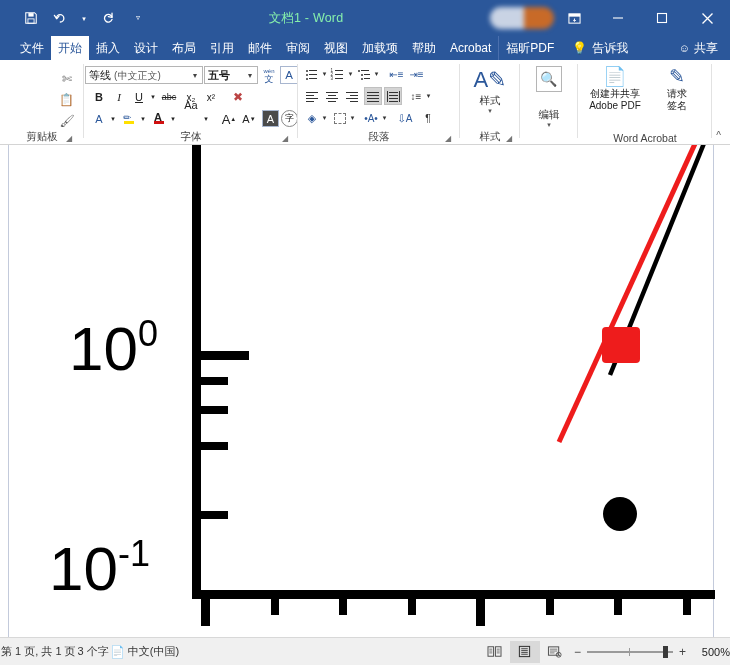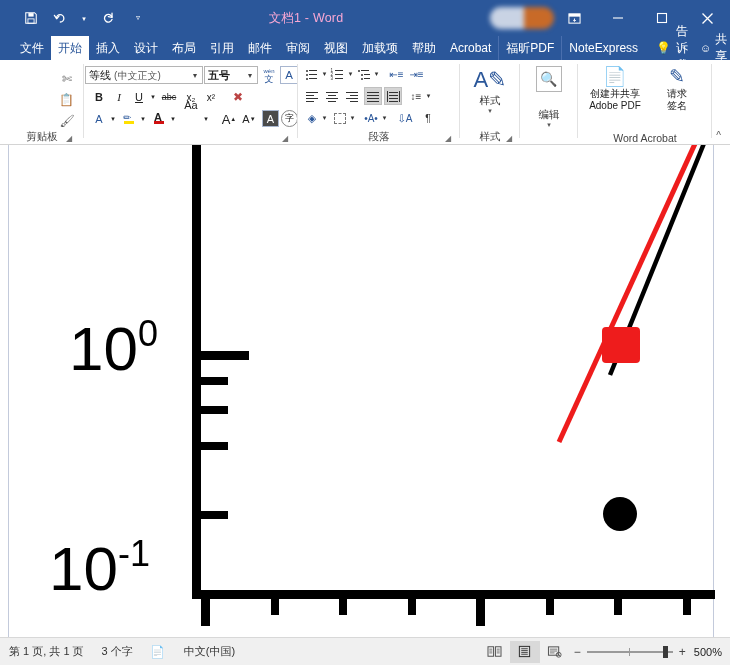--- a/index.html
+++ b/index.html
@@ -19,21 +19,21 @@
   .qat { position: absolute; left: 18px; top: 0; height: 36px; display: flex; align-items: center; gap: 3px; }
   .qat-btn {
     width: 26px; height: 26px; display: flex; align-items: center; justify-content: center;
     color: #fff; font-size: 15px; line-height: 1;
   }
   .qat-btn svg { display: block; }
   .qat-sm { width: 16px; }
   .win-title {
     position: absolute; left: 0; top: 0; width: 612px; height: 36px;
     display: flex; align-items: center; justify-content: center;
-    font-size: 12.5px; color: #f9a8d4; letter-spacing: .2px;
+    font-size: 12.5px; color: #86efac; letter-spacing: .2px;
   }
   .acct {
     position: absolute; right: 176px; top: 7px; width: 64px; height: 22px;
     border-radius: 11px; overflow: hidden; display: flex;
     filter: blur(2.4px);
   }
   .acct .a1 { width: 34px; background: #c9d3e4; }
   .acct .a2 { width: 30px; background: #c86a28; }
   .wbtns { position: absolute; right: 0; top: 0; height: 36px; display: flex; align-items: center; }
   .wbtn {
@@ -138,33 +138,33 @@
     background: #fff; border-left: 1px solid #c3cadb; border-right: 1px solid #c3cadb;
   }
   .chart { position: absolute; left: 0; top: 0; width: 706px; height: 492px; }
 
   
   .statusbar {
     position: absolute; left: 0; bottom: 0; width: 730px; height: 28px;
     background: #f0f0f0; border-top: 1px solid #d8d8d8;
     display: flex; align-items: center; font-size: 11px; color: #333;
   }
-  .st-item { padding: 0 9px; white-space: nowrap; display: flex; align-items: center; }
+  .st-item { padding: 0 1px; white-space: nowrap; display: flex; align-items: center; }
   .st-right { margin-left: auto; display: flex; align-items: center; height: 28px; }
   .viewbtn {
     width: 30px; height: 22px; display: flex; align-items: center; justify-content: center;
     color: #444; font-size: 12px;
   }
   .viewbtn.on { background: #d9d9d9; }
   .zoomwrap { display: flex; align-items: center; gap: 6px; padding: 0 8px 0 4px; }
   .zslider { position: relative; width: 86px; height: 14px; }
   .zslider .track { position: absolute; left: 0; top: 6px; width: 86px; height: 2px; background: #9a9a9a; }
   .zslider .mid { position: absolute; left: 42px; top: 3px; width: 1px; height: 8px; background: #9a9a9a; }
   .zslider .knob { position: absolute; left: 76px; top: 1px; width: 5px; height: 12px; background: #3a3a3a; }
-  .zpct { font-size: 11px; color: #222; min-width: 36px; text-align: right; padding-right: 8px; }
+  .zpct { font-size: 11px; color: #222; min-width: 36px; text-align: right; padding-right: 0; }
   .zsign { font-size: 12px; color: #444; }
 </style>
 </head>
 <body>
 
 <div id="app">
 
   <div class="titlebar">
 
     <div class="win-title">文档1 - Word</div>
@@ -231,21 +231,20 @@
     <div class="tab">设计</div>
     <div class="tab">布局</div>
     <div class="tab">引用</div>
     <div class="tab">邮件</div>
     <div class="tab">审阅</div>
     <div class="tab">视图</div>
     <div class="tab">加载项</div>
     <div class="tab">帮助</div>
     <div class="tab">Acrobat</div>
     <div class="tab sep-left">福昕PDF</div>
-    <div class="tab sep-left">NoteExpress</div>
     <div class="tab-tellme sep-left">
       <span class="bulb">💡</span>
       <span>告诉我</span>
     </div>
     <div class="tab-share">
       <span style="font-size:11px;">☺</span>
       <span>共享</span>
     </div>
   </div>
 
@@ -303,20 +302,21 @@
         </span>
       </div>
       <div class="fbtn" style="left:84px; top:50px; width:10px; height:18px; font-size:7px;">▾</div>
       <div class="fbtn" style="left:96px; top:36px; width:22px; height:18px;">Aa</div>
       <div class="fbtn" style="left:117px; top:50px; width:10px; height:18px; font-size:7px;">▾</div>
       <div class="fbtn" style="left:136px; top:50px; width:18px; height:18px; font-size:13px;">A<sup style="font-size:6px;">▲</sup></div>
       <div class="fbtn" style="left:156px; top:50px; width:18px; height:18px; font-size:11px;">A<sup style="font-size:6px;">▼</sup></div>
       <div class="fbtn boxicon" style="left:178px; top:50px; width:17px; height:17px; background:#4a4a4a; color:#fff;">A</div>
       <div class="fbtn" style="left:197px; top:50px; width:17px; height:17px; border:1px solid #888; border-radius:50%; font-size:9px;">字</div>
 
+      <div class="grp-label">字体</div>
       <div class="dlg" style="left:198px;">◢</div>
       <div class="grp-div" style="left:213px;"></div>
     </div>
 
     <div class="grp" style="left:298px; width:162px;">
 
       <div class="picon" style="left:6px; top:6px; width:16px; height:16px;">
         <span class="pl">
             <b style="top:1px"></b>
             <i style="top:1.4px; width:8px"></i>

